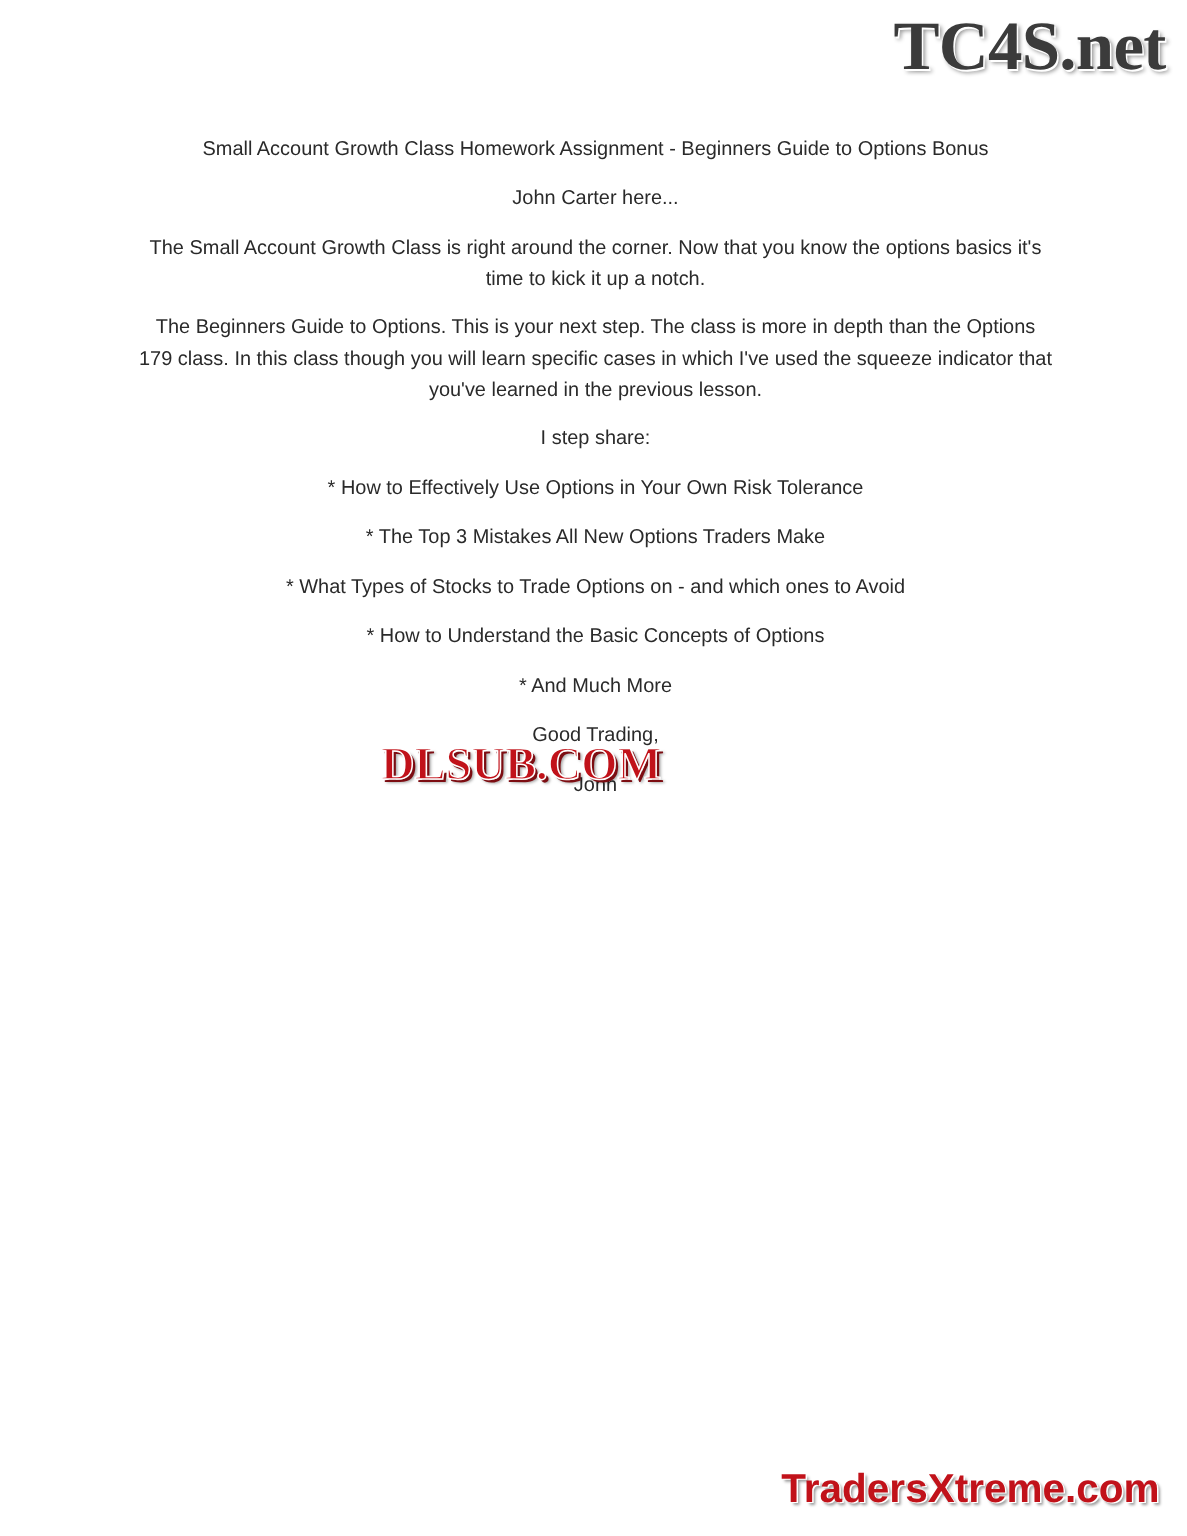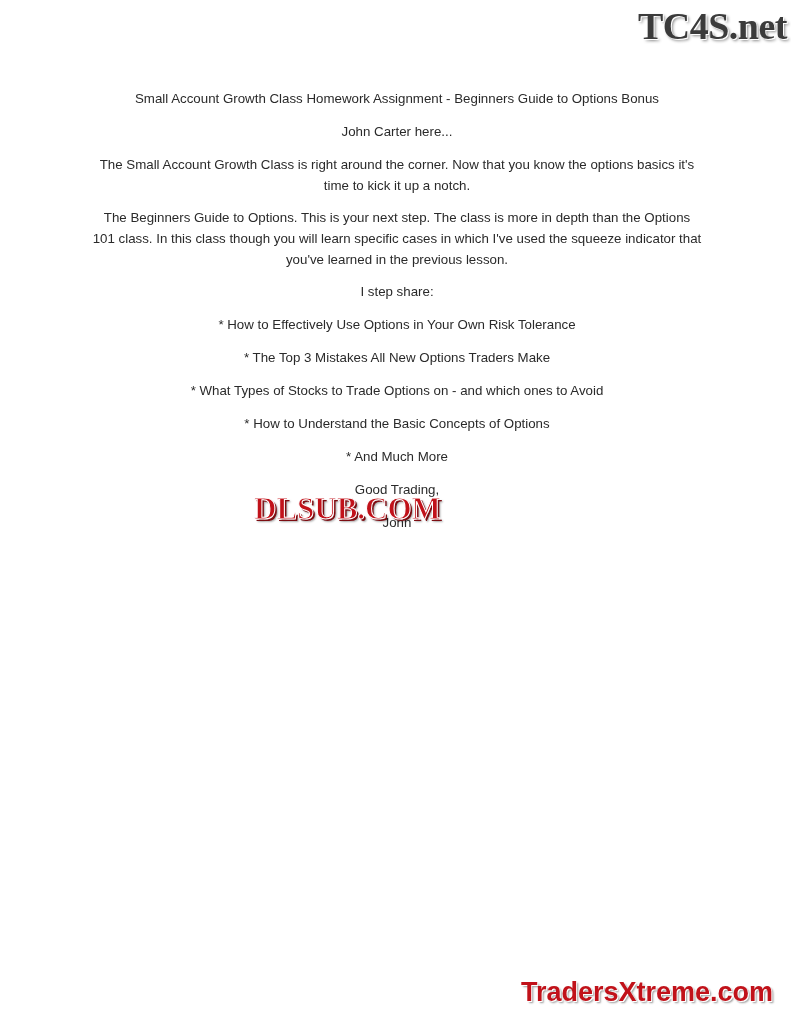--- a/index.html
+++ b/index.html
@@ -13,23 +13,23 @@
     position: relative;
     font-family: "Liberation Sans", sans-serif;
     color: #231f20;
     overflow: hidden;
   }
 
   
   .top-watermark {
     position: absolute;
     top: 4px;
-    right: 4px;
+    right: 14px;
     font-family: "Liberation Serif", serif;
-    font-size: 38px;
+    font-size: 46px;
     font-weight: bold;
     letter-spacing: -0.5px;
     color: #3b3b3b;
     text-shadow:
        1px 1px 0 #ffffff,
        2px 2px 3px rgba(0,0,0,0.45);
   }
 
   
   .doc {
@@ -90,21 +90,21 @@
 </style>
 </head>
 <body>
 
 <div class="top-watermark">TC4S.net</div>
 
 <div class="doc">
   <p>Small Account Growth Class Homework Assignment - Beginners Guide to Options Bonus</p>
   <p>John Carter here...</p>
   <p class="multiline">The Small Account Growth Class is right around the corner. Now that you know the options basics it's time to kick it up a notch.</p>
-  <p class="multiline">The Beginners Guide to Options. This is your next step. The class is more in depth than the Options 101 class. In this class though you will learn specific cases in which I've used the squeeze indicator that you've learned in the previous lesson.</p>
+  <p class="multiline">The Beginners Guide to Options. This is your next step. The class is more in depth than the Options 179 class. In this class though you will learn specific cases in which I've used the squeeze indicator that you've learned in the previous lesson.</p>
   <p>I step share:</p>
   <p>* How to Effectively Use Options in Your Own Risk Tolerance</p>
   <p>* The Top 3 Mistakes All New Options Traders Make</p>
   <p>* What Types of Stocks to Trade Options on - and which ones to Avoid</p>
   <p>* How to Understand the Basic Concepts of Options</p>
   <p>* And Much More</p>
   <p>Good Trading,</p>
   <p>John</p>
 </div>
 

